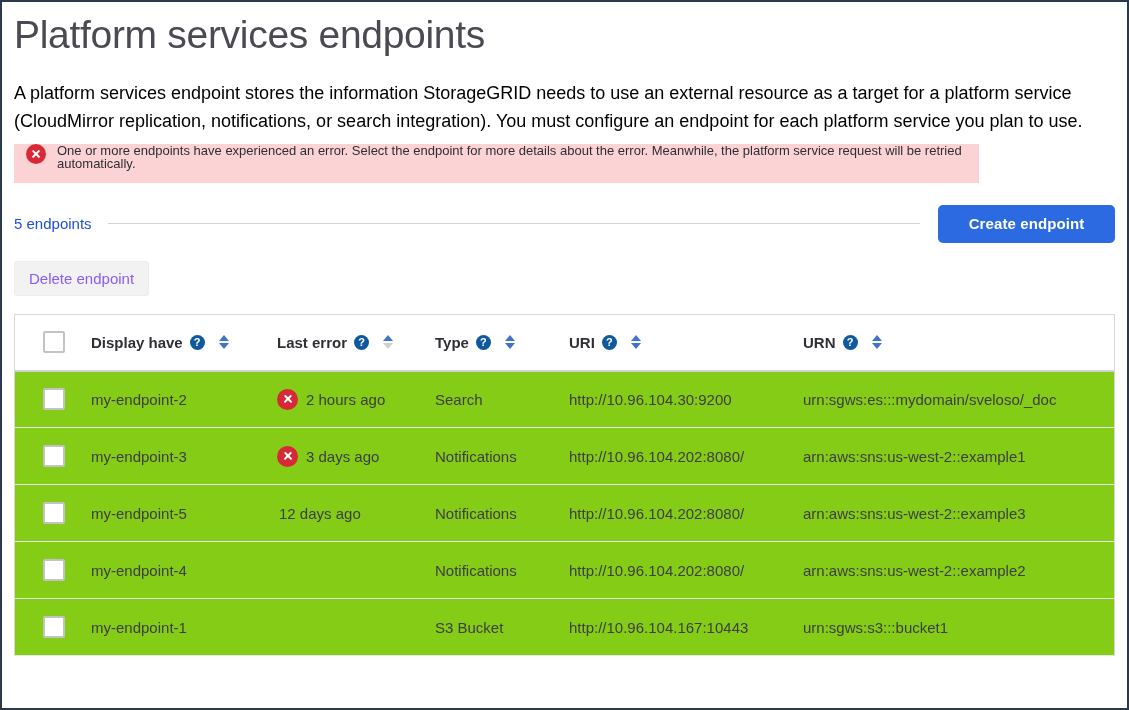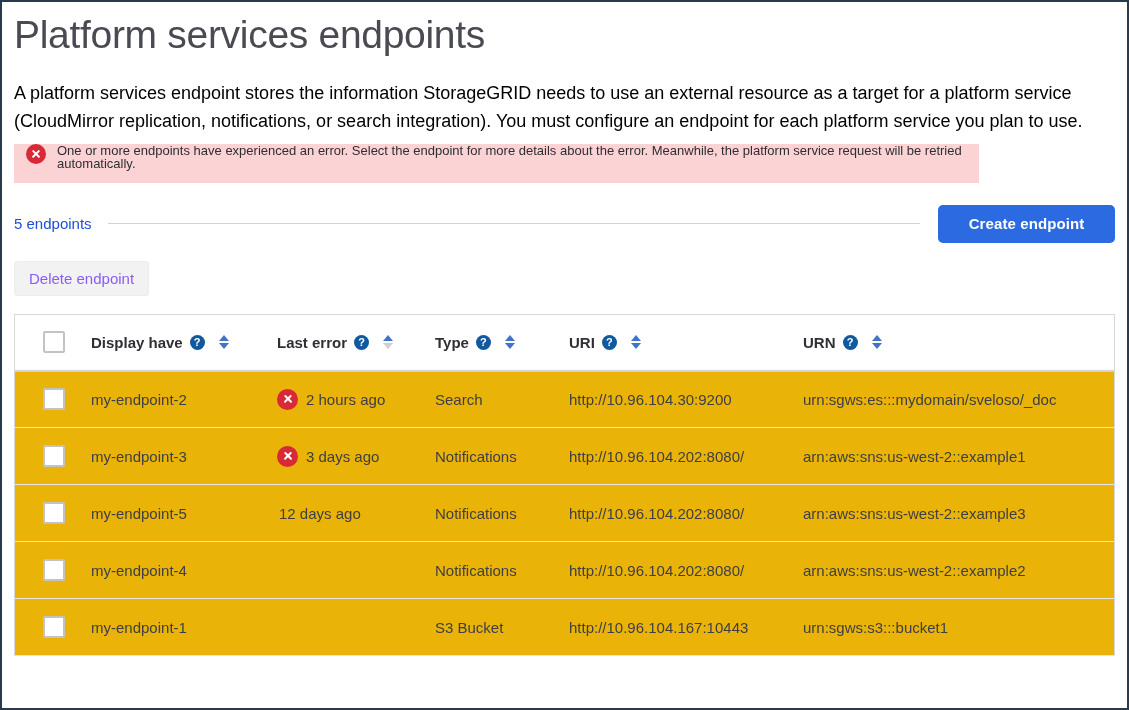--- a/index.html
+++ b/index.html
@@ -140,21 +140,21 @@
     border-bottom:2px solid #d3d3d6;
     background:#ffffff;
   }
   table.endpoints td {
     font-size:15px;
     color:#3e3e45;
     height:57px;
     vertical-align:middle;
     border-bottom:1px solid #e6e6e8;
     padding:0;
-    background:#eab308;
+    background:#84cc16;
     white-space:nowrap;
     overflow:hidden;
   }
   .col-check { width:76px; }
   .col-name  { width:186px; }
   .col-err   { width:158px; }
   .col-type  { width:134px; }
   .col-uri   { width:234px; }
   .col-urn   { width:auto; }
 

